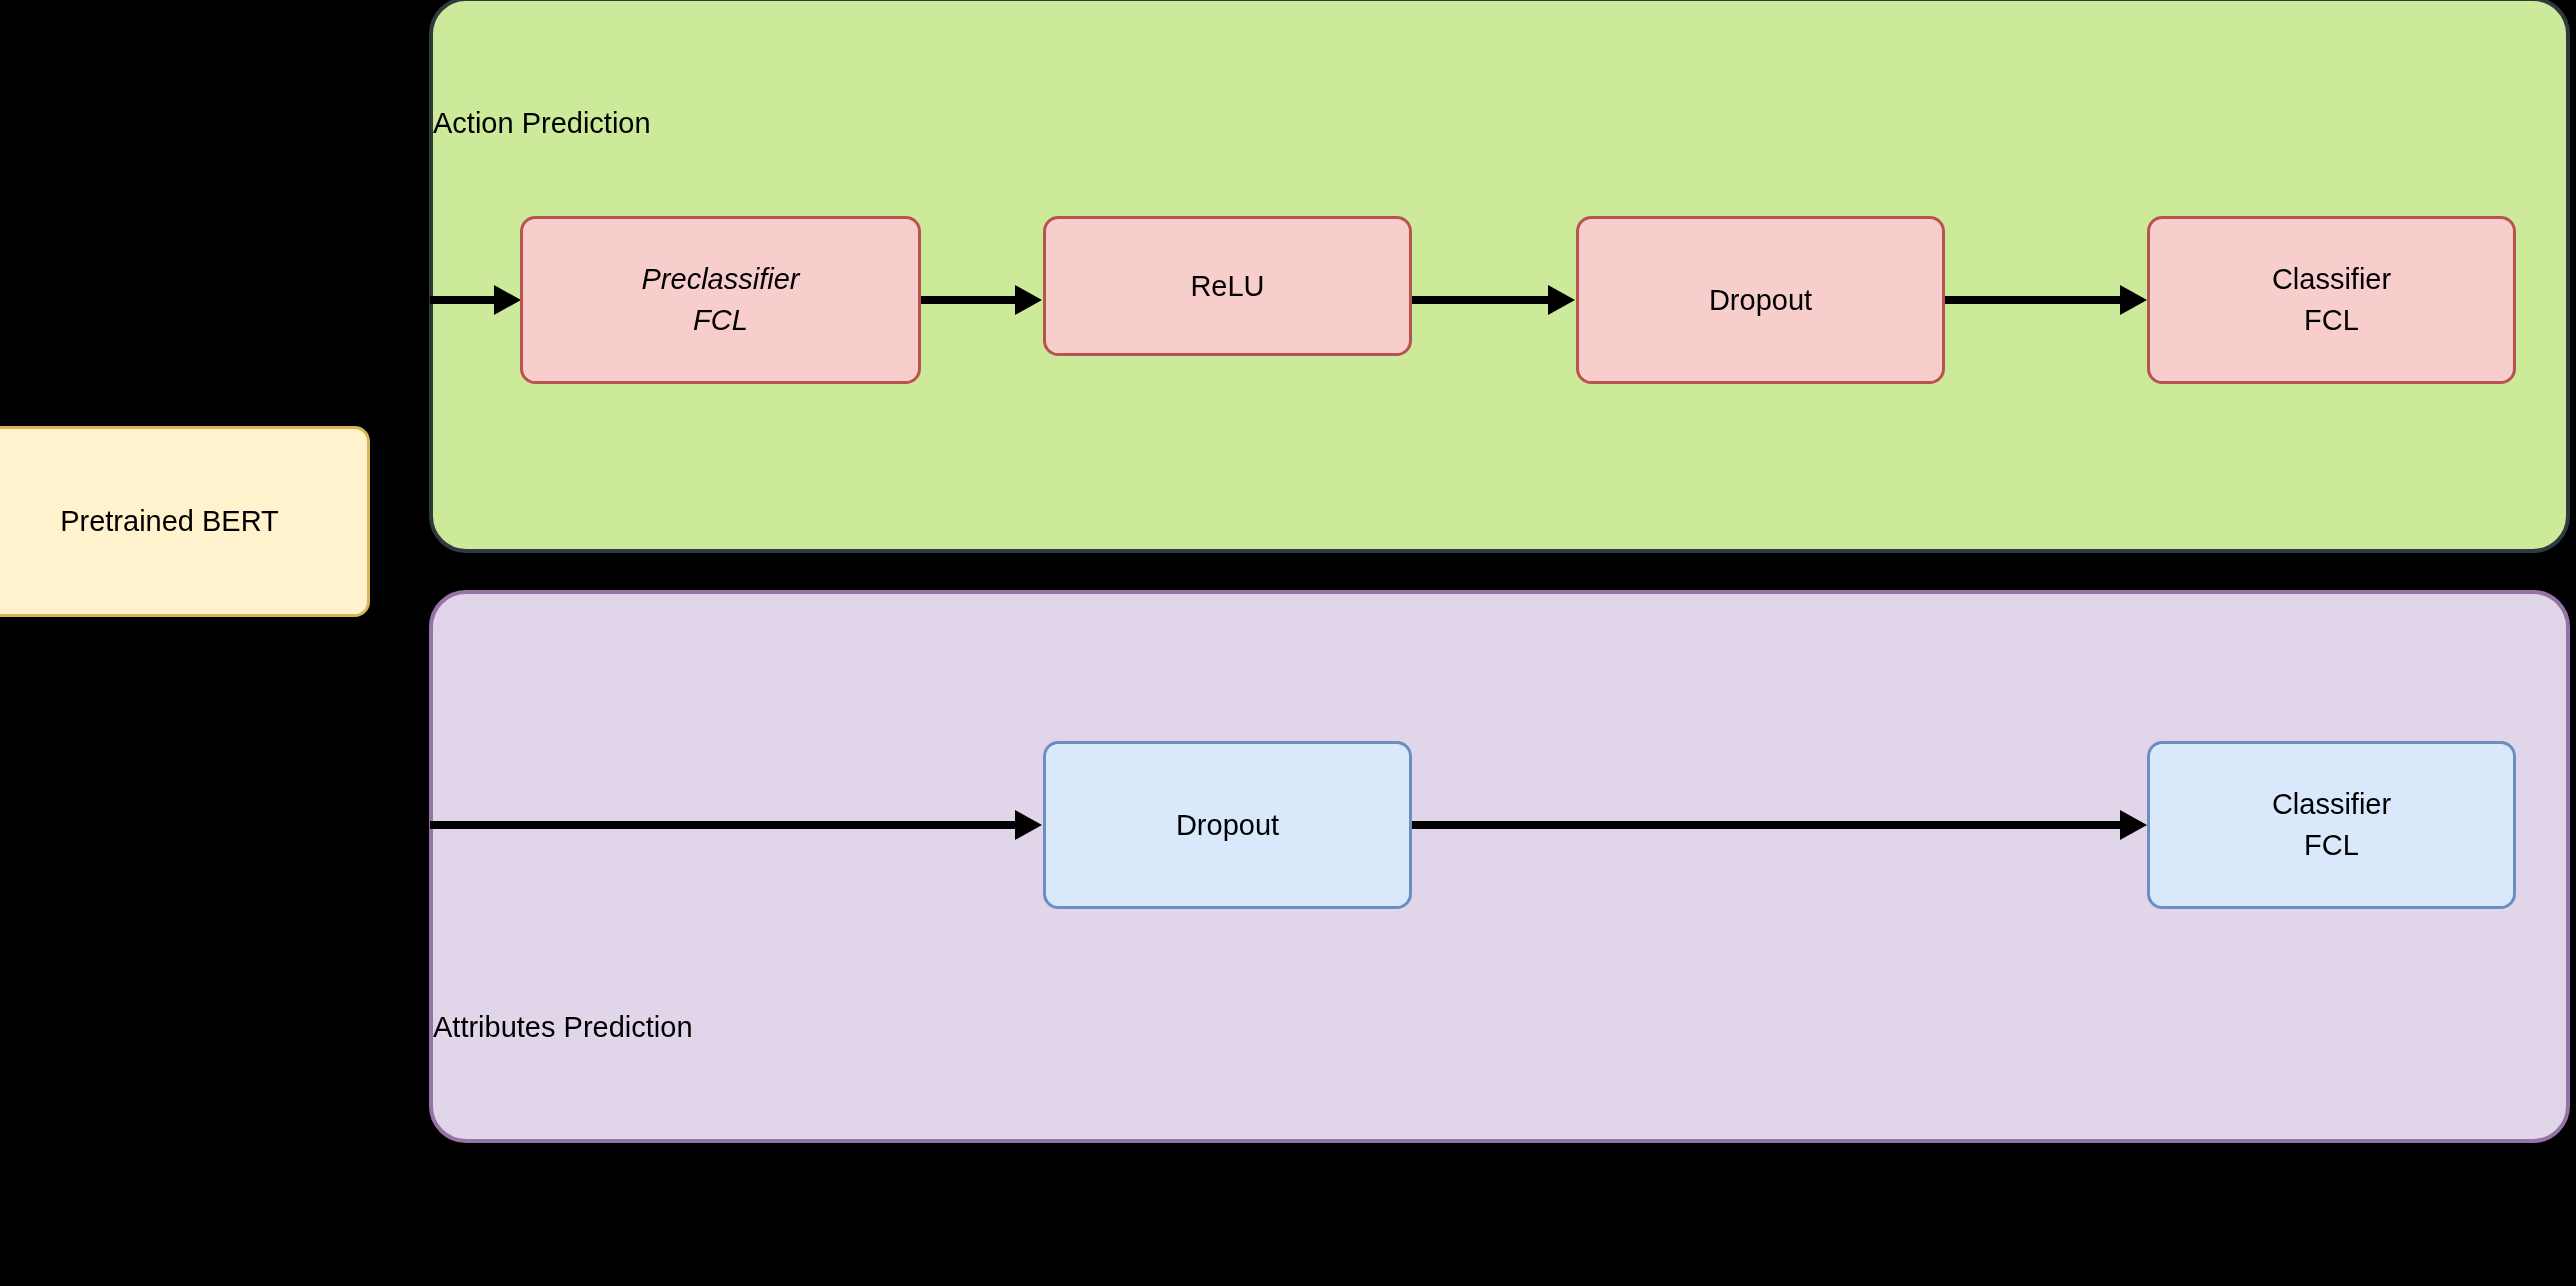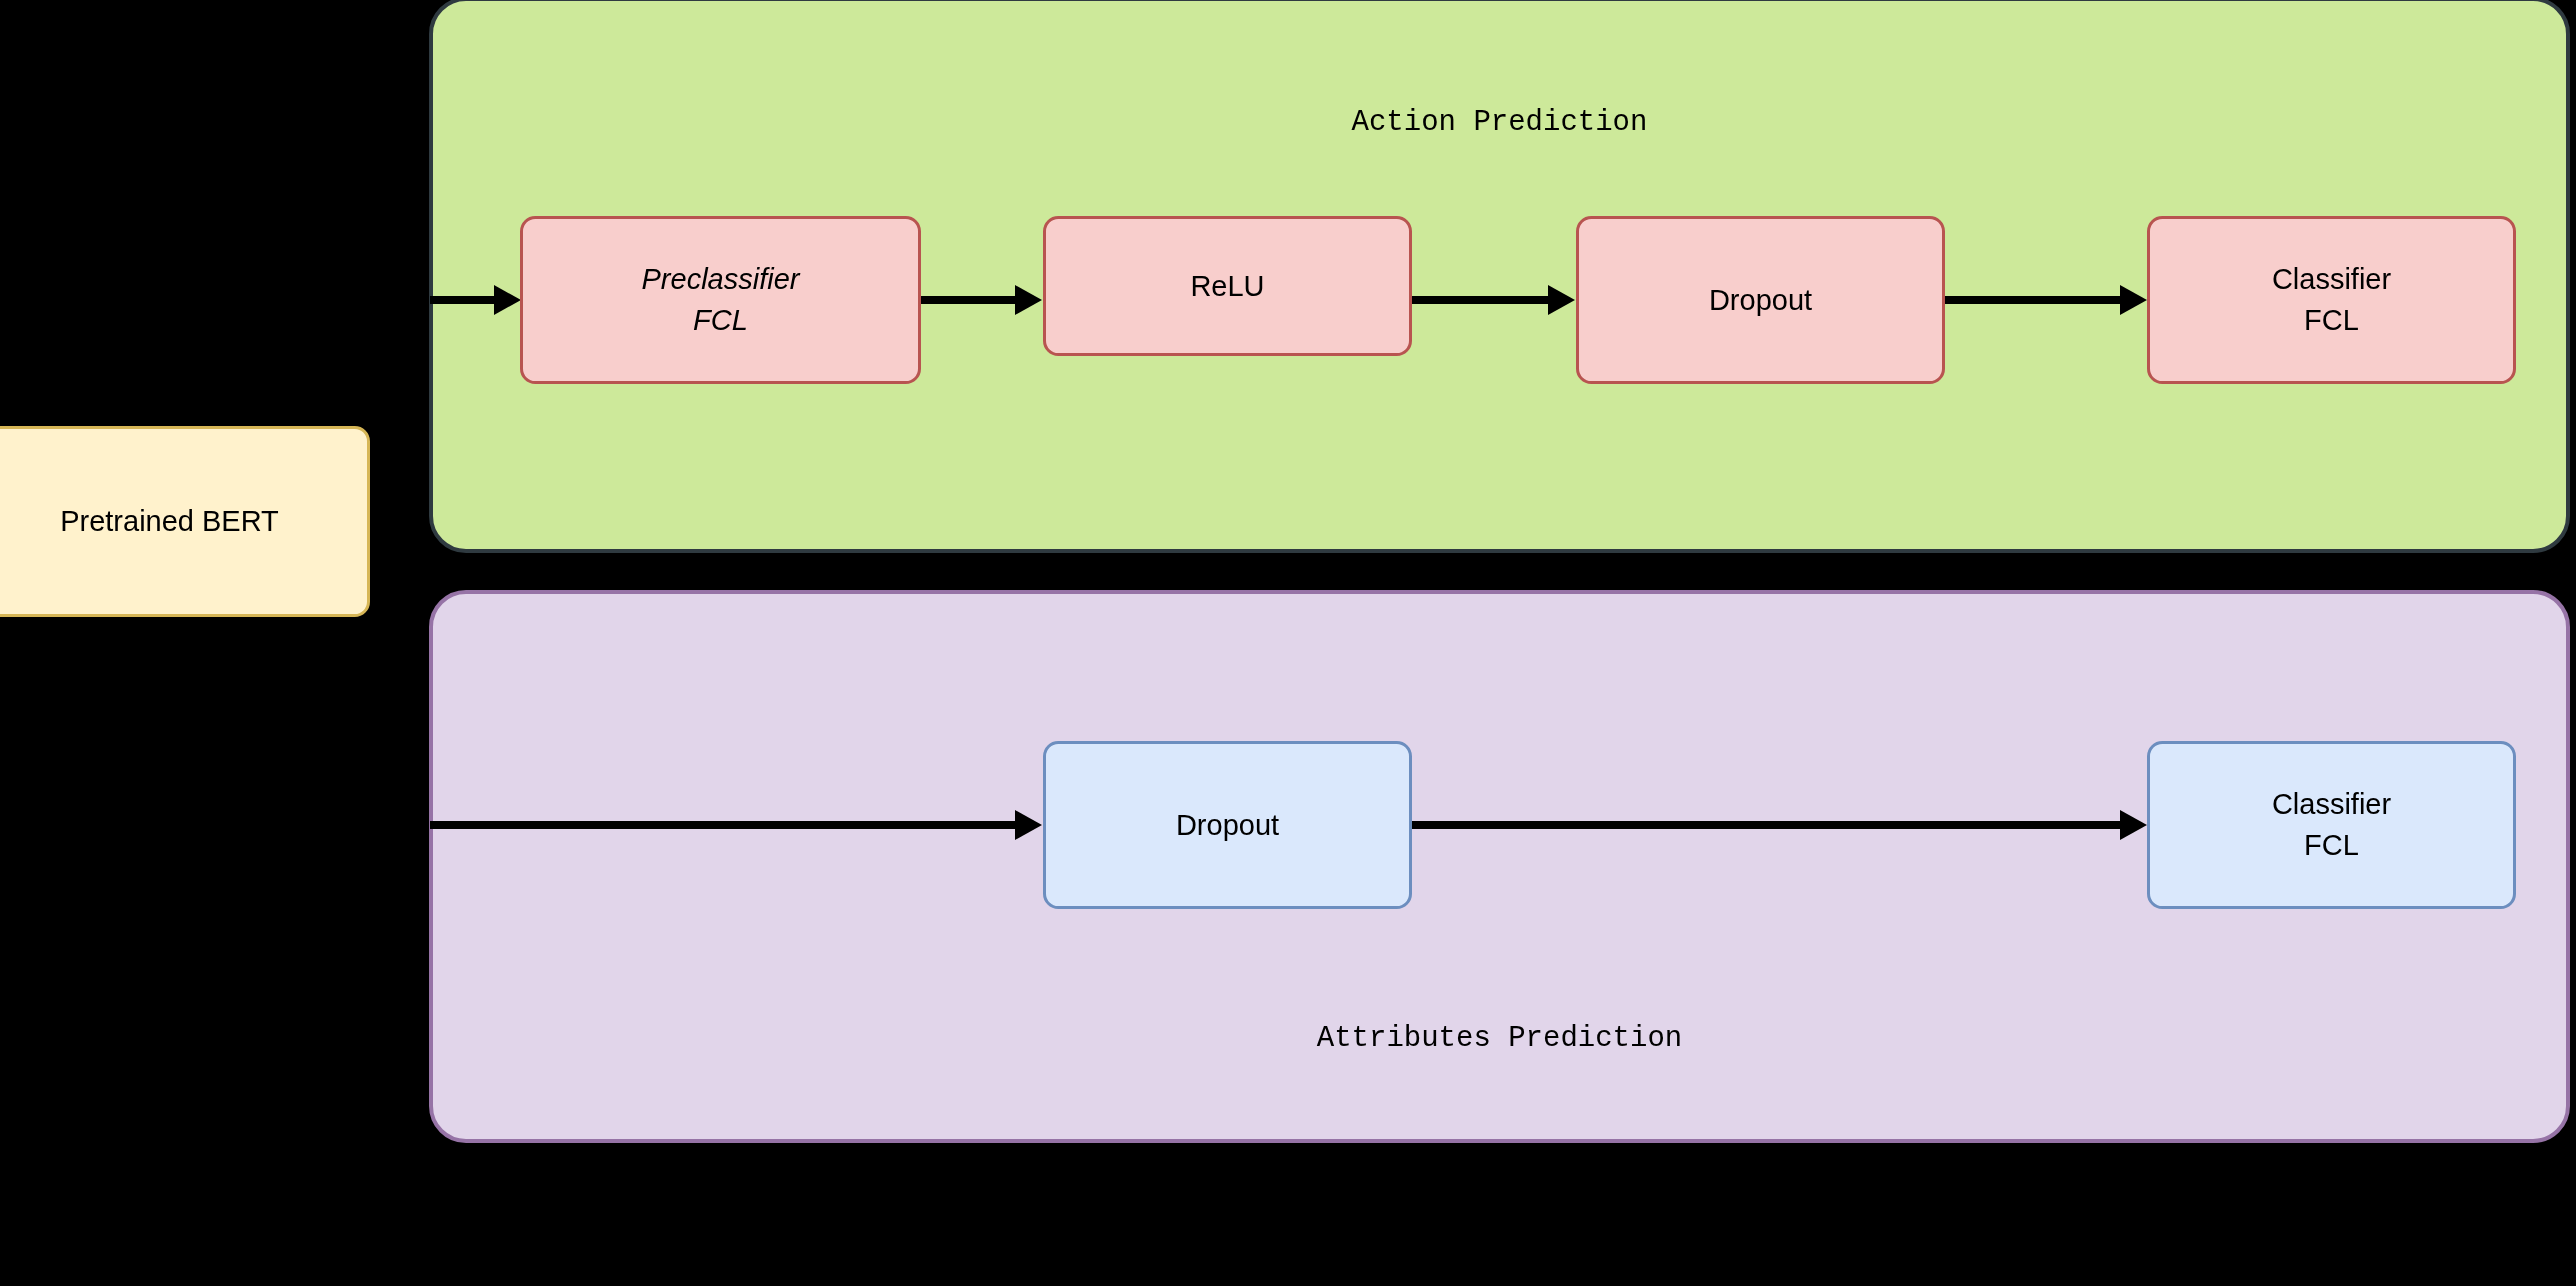--- a/index.html
+++ b/index.html
@@ -37,29 +37,27 @@
     top: 590px;
     width: 2141px;
     height: 553px;
     background: #E1D5EA;
     border: 4.6px solid #9673A6;
   }
   .group-title {
     position: absolute;
     left: 0;
     width: 100%;
-    text-align: center;
     color: #000000;
     font-size: 29px;
     line-height: 34px;
     white-space: nowrap;
-    font-family: Liberation Mono, monospace;
   }
   #group-action-title { top: 105px; }
-  #group-attributes-title { top: 416px; margin-top: 12px; }
+  #group-attributes-title { top: 416px; }
 
   
   .node {
     position: absolute;
     box-sizing: border-box;
     display: flex;
     align-items: center;
     justify-content: center;
     text-align: center;
     border-radius: 15.3px;

